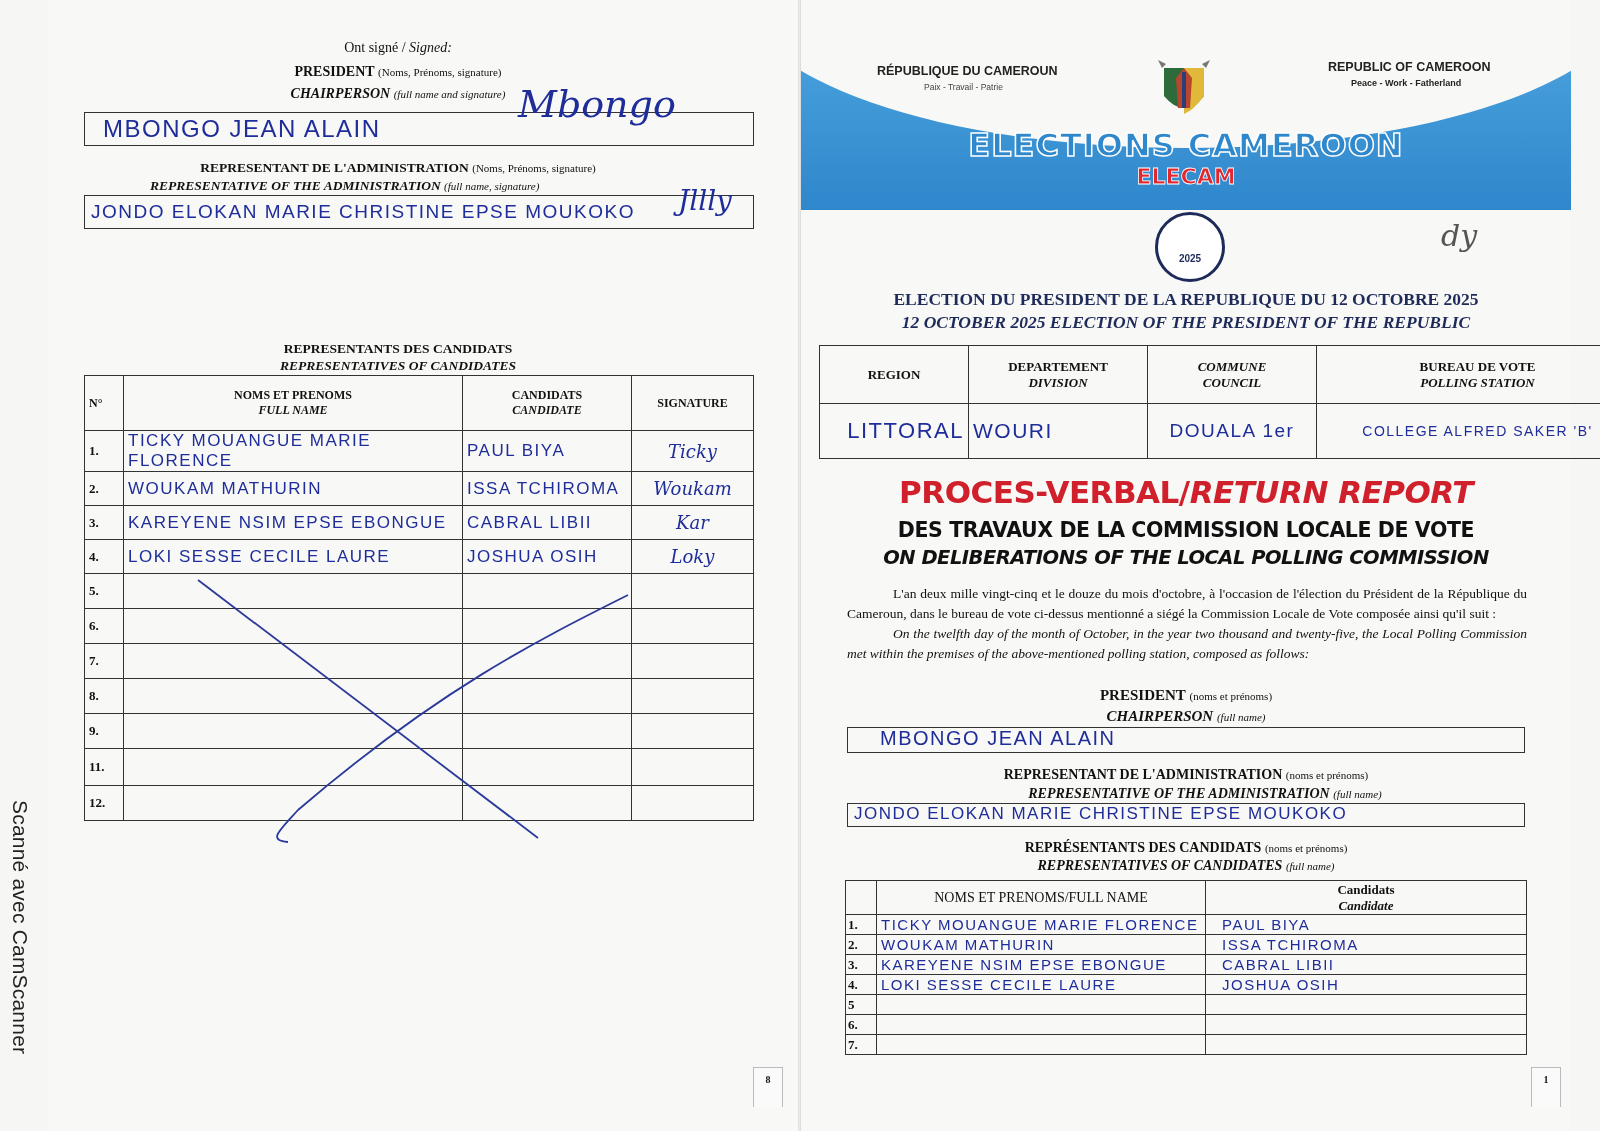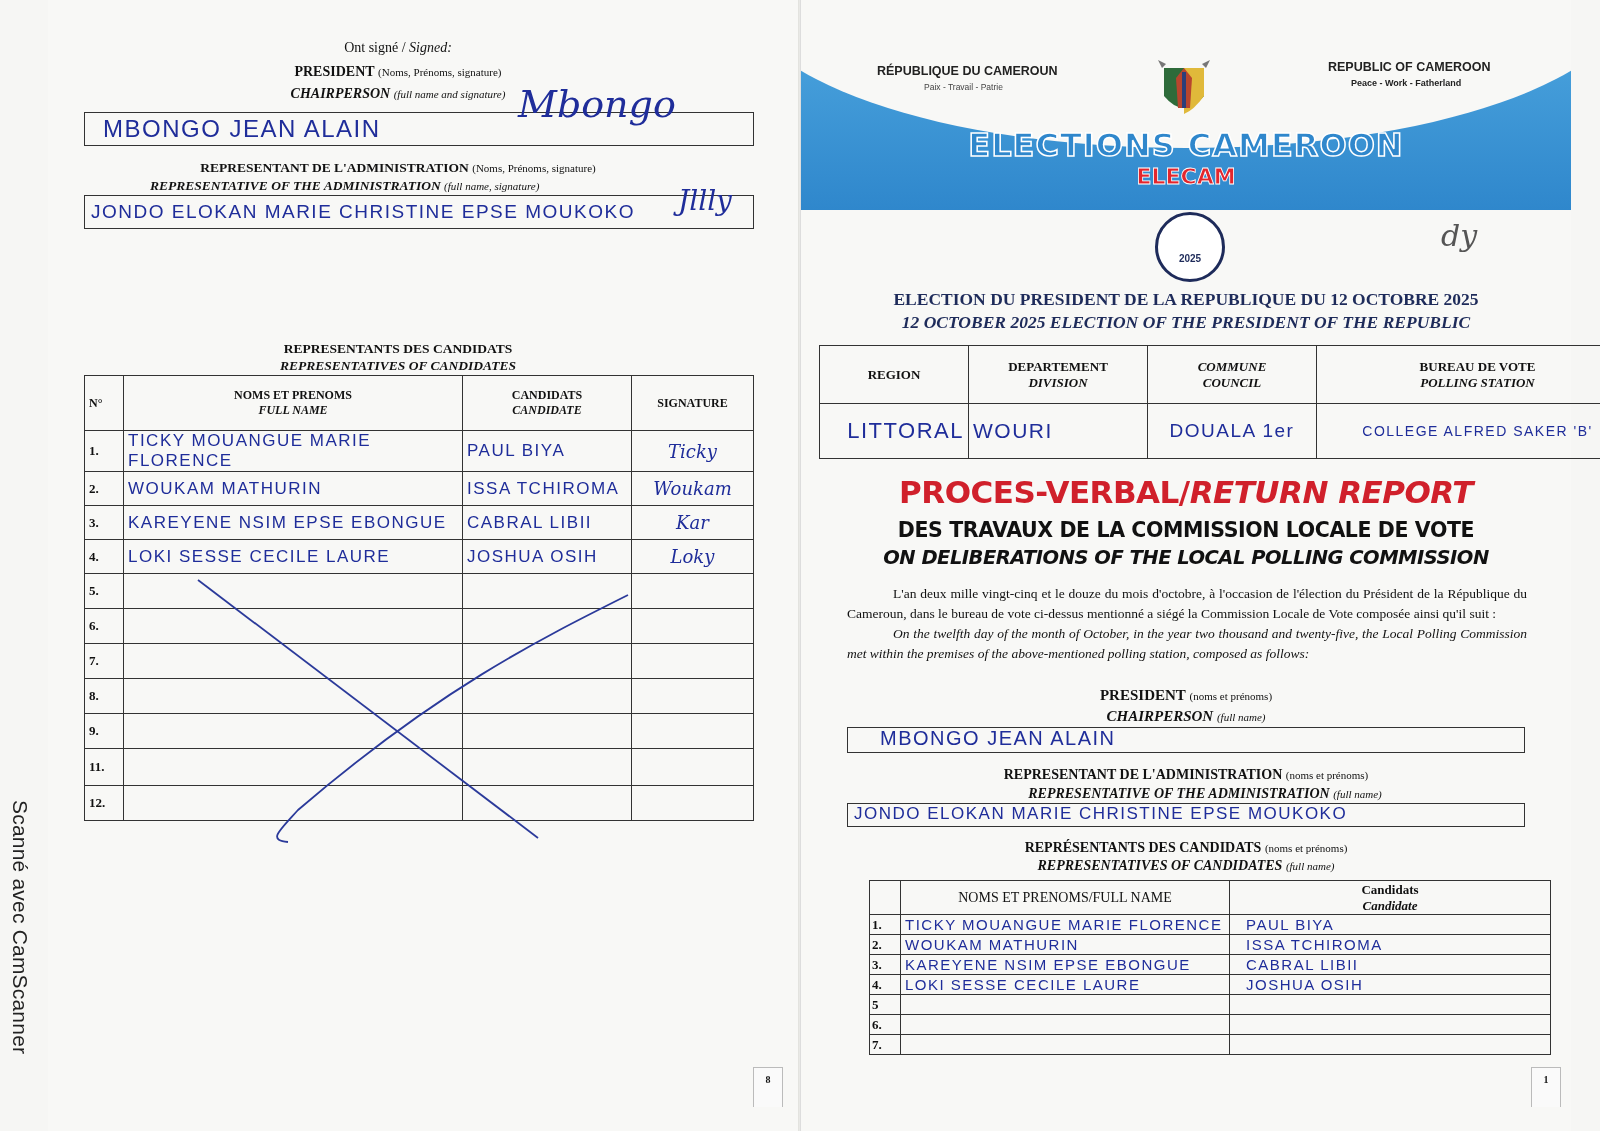--- a/index.html
+++ b/index.html
@@ -294,21 +294,21 @@
     <span class="hand" style="font-size:17px; top:0px; left:6px;">JONDO ELOKAN MARIE CHRISTINE EPSE MOUKOKO</span>
   </div>
 
   <div style="position:absolute; left:0; width:770px; top:858px; font-size:14px;" class="c">
     <span class="b i">REPRESENTATIVES OF CANDIDATES</span> <span class="sm i">(full name)</span>
   </div>
   <div style="position:absolute; left:0; width:770px; top:840px; font-size:14px;" class="c">
     <span class="b">REPRÉSENTANTS DES CANDIDATS</span> <span class="sm">(noms et prénoms)</span>
   </div>
 
-  <table class="grid" style="left:44px; top:880px; width:682px; font-size:13px;margin-left:24px;">
+  <table class="grid" style="left:44px; top:880px; width:682px; font-size:13px;">
     <thead>
       <tr style="height:34px;">
         <th style="width:22px;"></th>
         <th style="width:320px; font-weight:normal; font-size:14px;">NOMS ET PRENOMS/FULL NAME</th>
         <th style="font-weight:bold; font-size:13px;">
           <div>Candidats</div>
           <div class="i">Candidate</div>
         </th>
       </tr>
     </thead>

